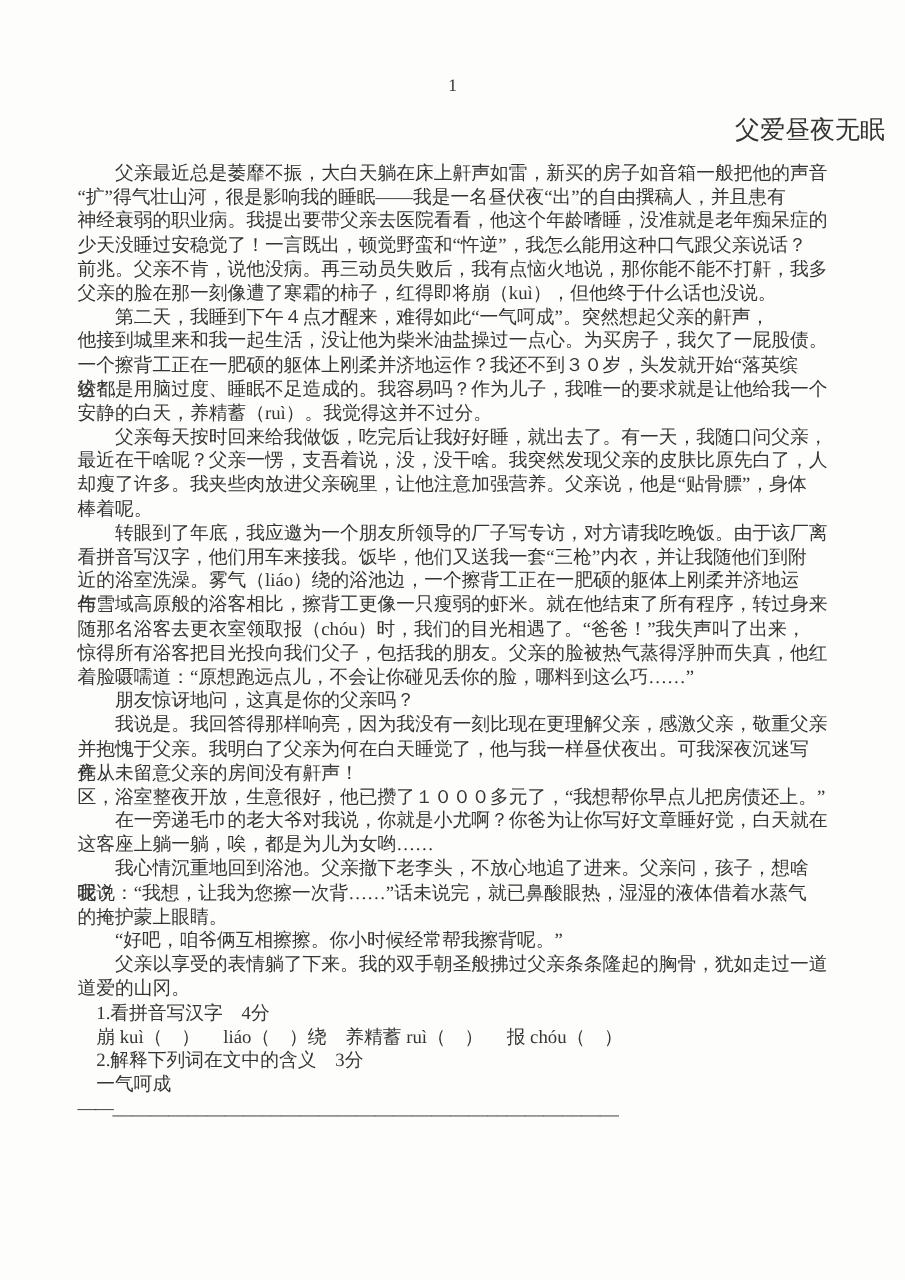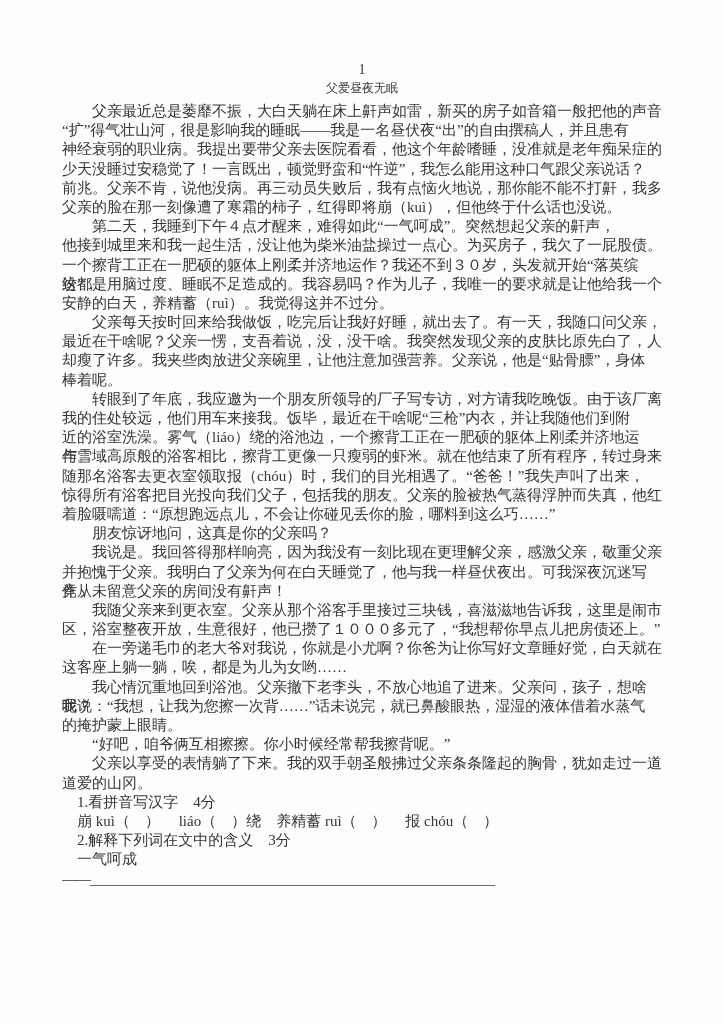--- a/index.html
+++ b/index.html
@@ -17,25 +17,25 @@
     overflow: hidden;
   }
   .page-number {
     padding-top: 62px;
     height: 16px;
     line-height: 16px;
     text-align: center;
     font-size: 14px;
   }
   .doc-title {
-    margin: 0;
+    margin: 16px;
     height: 20px;
     line-height: 20px;
-    text-align: center;
-    font-size: 12px;
+    text-align: right;
+    font-size: 20px;
     font-weight: normal;
   }
   .content {
     margin: 4px 62px 0 62px;
     width: 600px;
     font-size: 15px;
     line-height: 19.2px;
   }
   .line {
     height: 19.2px;
@@ -75,31 +75,30 @@
       <div class="line">　　第二天，我睡到下午４点才醒来，难得如此“一气呵成”。突然想起父亲的鼾声，</div>
       <div class="line">他接到城里来和我一起生活，没让他为柴米油盐操过一点心。为买房子，我欠了一屁股债。</div>
       <div class="line">一个擦背工正在一肥硕的躯体上刚柔并济地运作？我还不到３０岁，头发就开始“落英缤纷”，</div>
       <div class="line">这都是用脑过度、睡眠不足造成的。我容易吗？作为儿子，我唯一的要求就是让他给我一个</div>
       <div class="line">安静的白天，养精蓄（ruì）。我觉得这并不过分。</div>
       <div class="line">　　父亲每天按时回来给我做饭，吃完后让我好好睡，就出去了。有一天，我随口问父亲，</div>
       <div class="line">最近在干啥呢？父亲一愣，支吾着说，没，没干啥。我突然发现父亲的皮肤比原先白了，人</div>
       <div class="line">却瘦了许多。我夹些肉放进父亲碗里，让他注意加强营养。父亲说，他是“贴骨膘”，身体</div>
       <div class="line">棒着呢。</div>
       <div class="line">　　转眼到了年底，我应邀为一个朋友所领导的厂子写专访，对方请我吃晚饭。由于该厂离</div>
-      <div class="line">我的住处较远，他们用车来接我。饭毕，最近在干啥呢“三枪”内衣，并让我随他们到附</div>
+      <div class="line">看拼音写汉字，他们用车来接我。饭毕，他们又送我一套“三枪”内衣，并让我随他们到附</div>
       <div class="line">近的浴室洗澡。雾气（liáo）绕的浴池边，一个擦背工正在一肥硕的躯体上刚柔并济地运作。</div>
       <div class="line">与雪域高原般的浴客相比，擦背工更像一只瘦弱的虾米。就在他结束了所有程序，转过身来</div>
       <div class="line">随那名浴客去更衣室领取报（chóu）时，我们的目光相遇了。“爸爸！”我失声叫了出来，</div>
       <div class="line">惊得所有浴客把目光投向我们父子，包括我的朋友。父亲的脸被热气蒸得浮肿而失真，他红</div>
       <div class="line">着脸嗫嚅道：“原想跑远点儿，不会让你碰见丢你的脸，哪料到这么巧……”</div>
       <div class="line">　　朋友惊讶地问，这真是你的父亲吗？</div>
       <div class="line">　　我说是。我回答得那样响亮，因为我没有一刻比现在更理解父亲，感激父亲，敬重父亲</div>
       <div class="line">并抱愧于父亲。我明白了父亲为何在白天睡觉了，他与我一样昼伏夜出。可我深夜沉迷写作，</div>
       <div class="line">竟从未留意父亲的房间没有鼾声！</div>
-      <div class="line">　　我随父亲来到更衣室。父亲从那个浴客手里接过三块钱，喜滋滋地告诉我，这里是闹市</div>
       <div class="line">区，浴室整夜开放，生意很好，他已攒了１０００多元了，“我想帮你早点儿把房债还上。”</div>
       <div class="line">　　在一旁递毛巾的老大爷对我说，你就是小尤啊？你爸为让你写好文章睡好觉，白天就在</div>
       <div class="line">这客座上躺一躺，唉，都是为儿为女哟……</div>
       <div class="line">　　我心情沉重地回到浴池。父亲撤下老李头，不放心地追了进来。父亲问，孩子，想啥呢？</div>
       <div class="line">我说：“我想，让我为您擦一次背……”话未说完，就已鼻酸眼热，湿湿的液体借着水蒸气</div>
       <div class="line">的掩护蒙上眼睛。</div>
       <div class="line">　　“好吧，咱爷俩互相擦擦。你小时候经常帮我擦背呢。”</div>
       <div class="line">　　父亲以享受的表情躺了下来。我的双手朝圣般拂过父亲条条隆起的胸骨，犹如走过一道</div>
       <div class="line">道爱的山冈。</div>
     </div>

